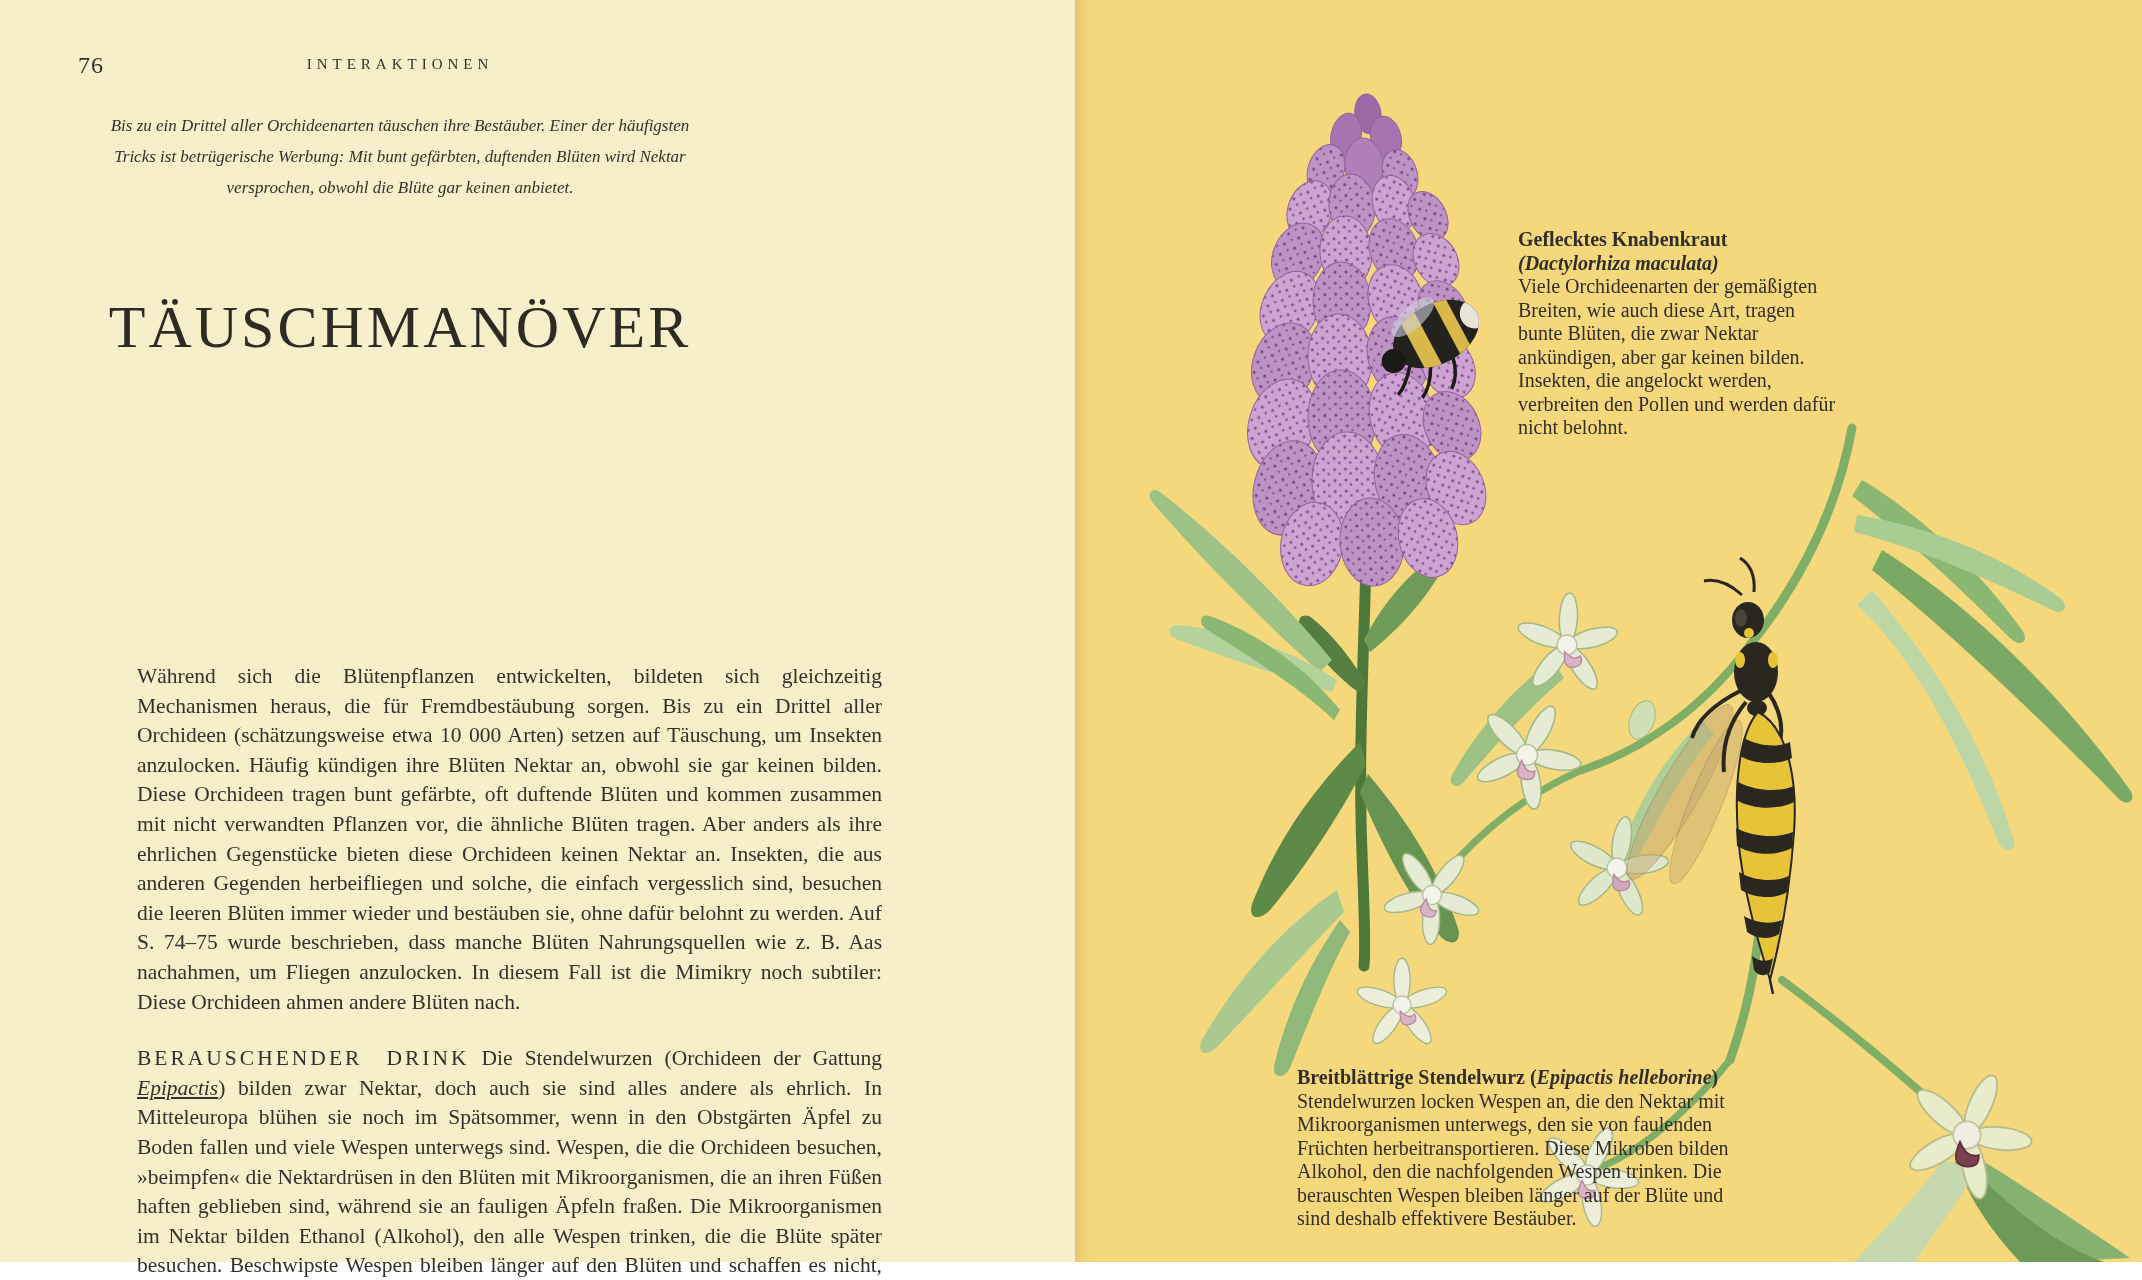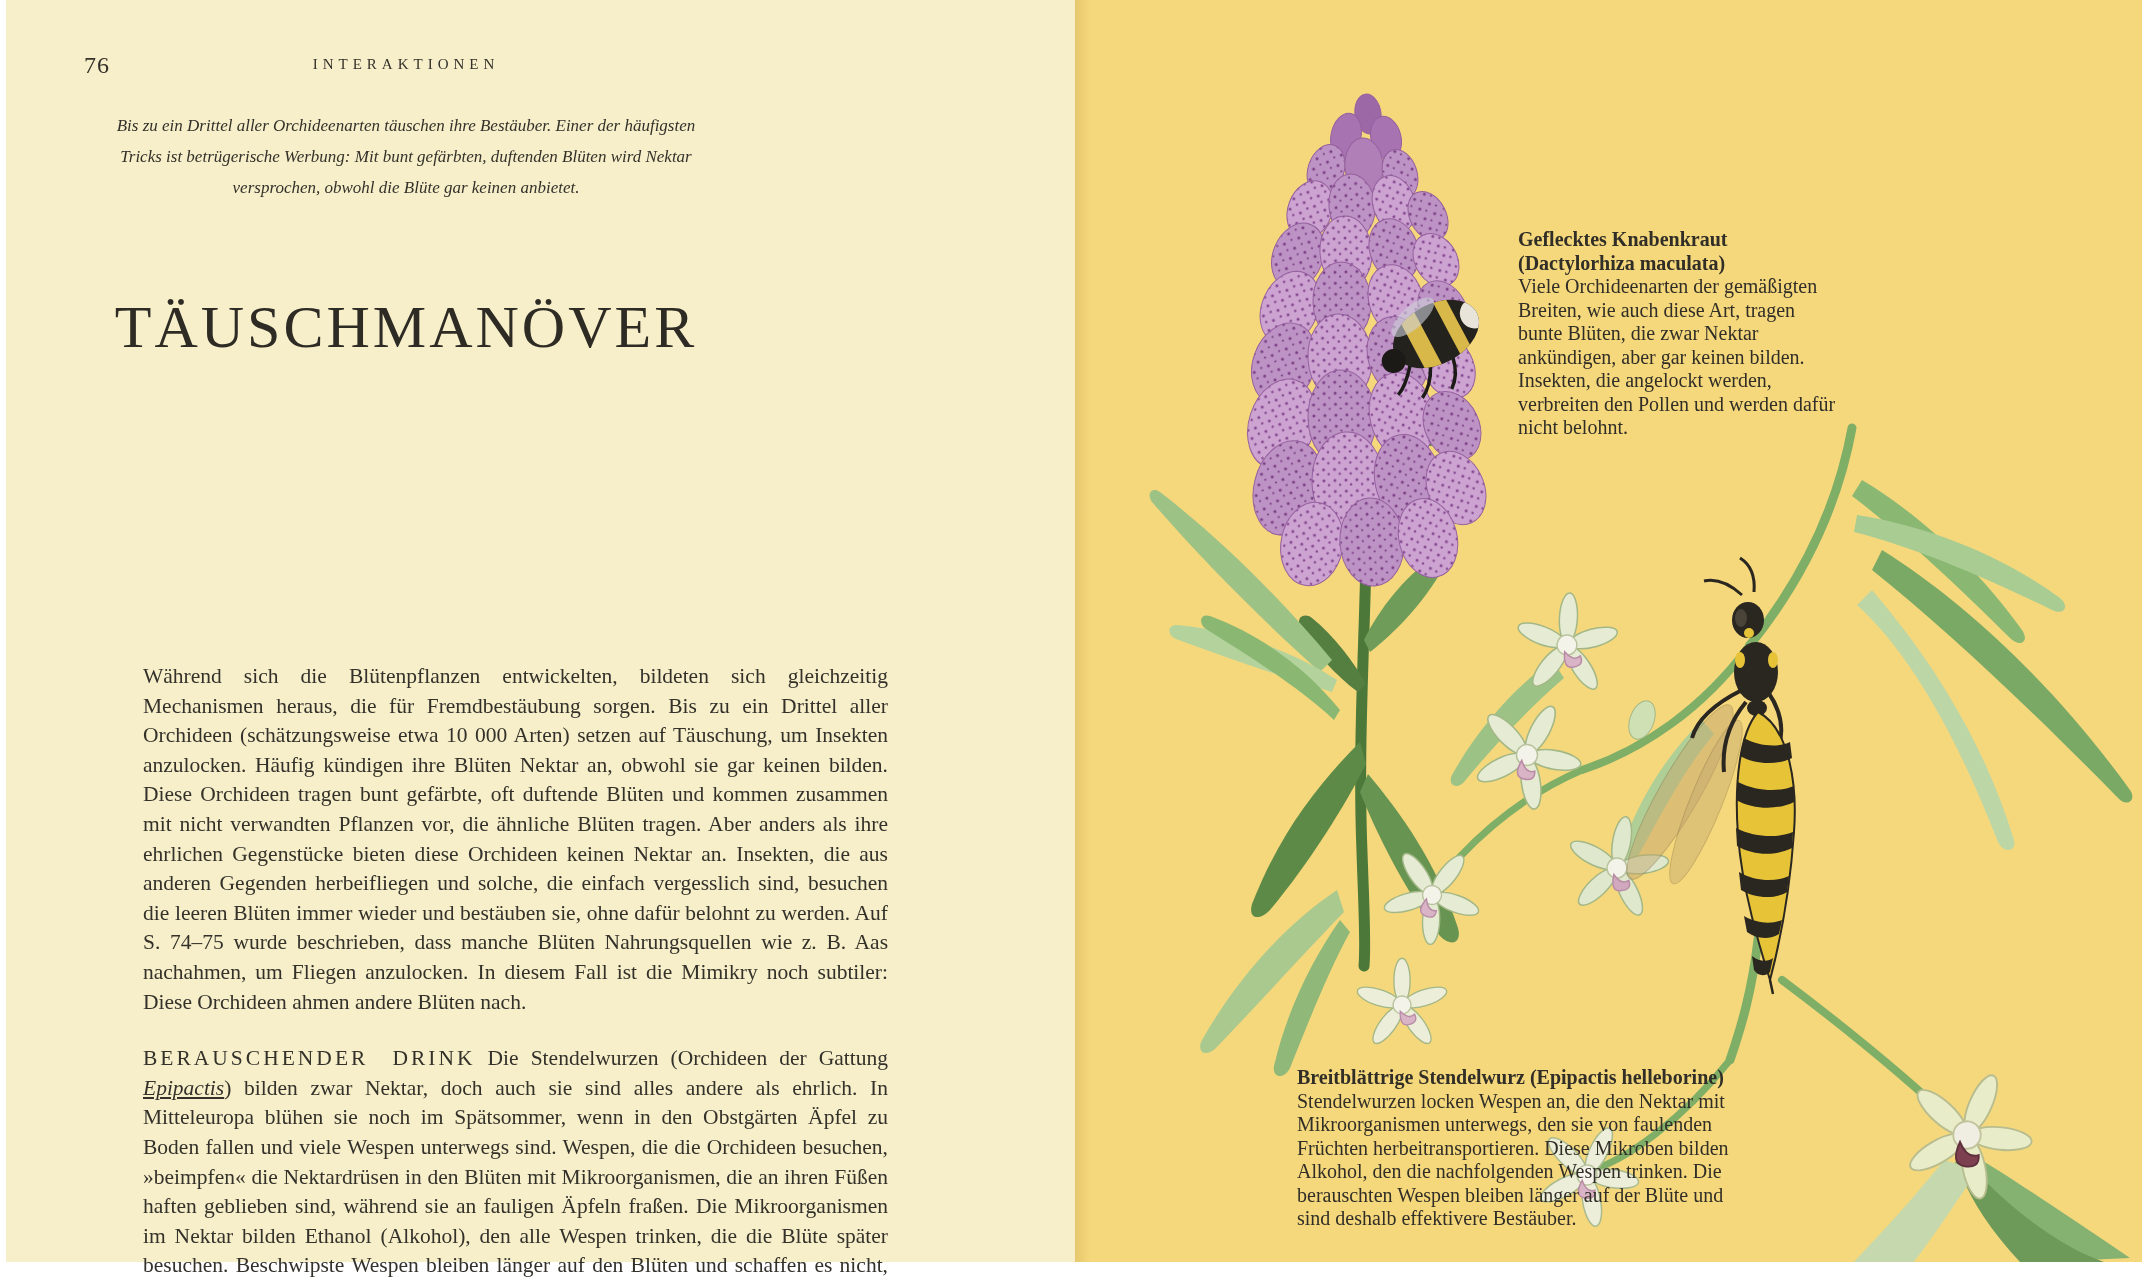--- a/index.html
+++ b/index.html
@@ -1,21 +1,21 @@
 <!DOCTYPE html>
 <html><head>
 <meta charset="utf-8">
 <style>
   html,body { margin:0; padding:0; background:#ffffff; }
   .spread {
     position:relative; width:2142px; height:1280px; background:#ffffff;
     font-family:"Liberation Serif", serif; color:#33312a; overflow:hidden;
   }
   .page { position:absolute; top:0; height:1262px; }
-  .page-left  { left:6px; width:1209px; background:#f7efca; }
+  .page-left  { left:0; width:1209px; background:#f7efca; }
   .page-right { left:1075px; width:1067px; background:#f6d87c; }
   .gutter-shadow {
     position:absolute; left:1075px; top:0; width:16px; height:1262px;
     background:linear-gradient(to right, rgba(130,95,25,.14), rgba(130,95,25,0));
     pointer-events:none; z-index:4;
   }
   .folio { position:absolute; top:52px; font-size:24px; letter-spacing:1px; }
   .folio-left  { left:78px; }
   .running-head {
     position:absolute; top:56px; font-size:15px; letter-spacing:5px;
@@ -36,21 +36,21 @@
     font-size:21.5px; line-height:29.6px; text-align:justify;
   }
   .body-col p { margin:16px 0 27px 0; }
   .lead-caps { letter-spacing:3px; word-spacing:9px; }
   .it { font-style:italic;text-decoration:underline; }
   .caption {
     font-size:20px; line-height:23.5px; position:absolute; z-index:5;
     color:#302e27;
   }
   .caption .cap-name { font-weight:bold; }
-  .caption .cap-latin { font-weight:bold; }
+  .caption .cap-latin { font-weight:bold; font-style:italic; }
   .caption-knabenkraut { left:1518px; top:228px; width:322px; }
   .caption-stendelwurz { left:1297px; top:1066px; width:440px; }
   .illus { position:absolute; z-index:1; }
   .illus-orchid1 { left:1200px; top:92px;  width:340px;  height:890px; }
   .illus-orchid2 { left:1082px; top:420px; width:1060px; height:842px; }
 </style>
 </head>
 <body>
 
 <div class="spread">

